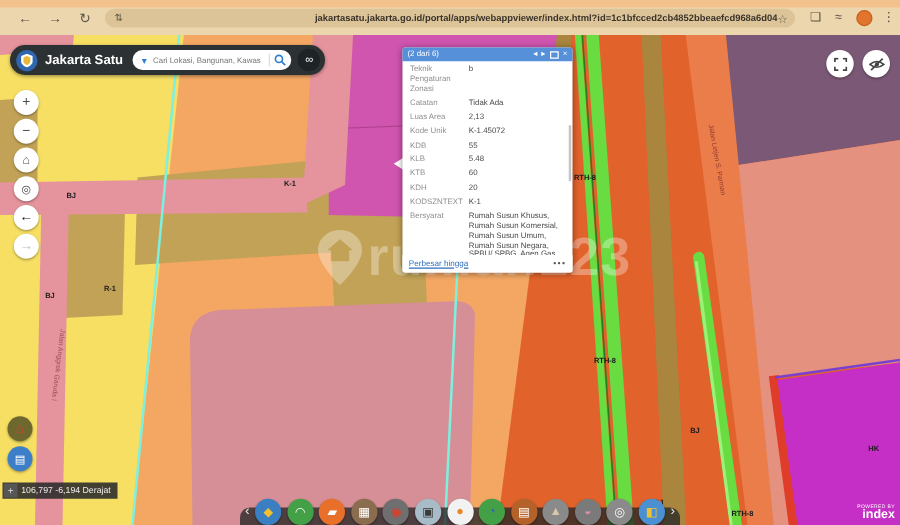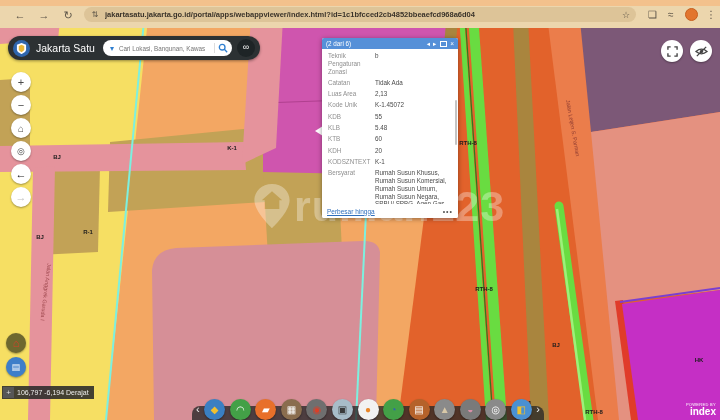--- a/index.html
+++ b/index.html
@@ -6,35 +6,35 @@
   #stage{position:relative;width:720px;height:420px;overflow:hidden;
          font-family:"Liberation Sans",sans-serif;background:#f3a763;}
   .abs{position:absolute;}
   
   #chrome{left:0;top:0;width:720px;height:28px;background:#ecd6ad;z-index:50;}
   #tabstrip{left:0;top:0;width:720px;height:6px;background:#f3c18c;}
   .navic{top:9px;width:12px;height:12px;color:#5a5246;font-size:11px;line-height:12px;text-align:center;}
   #urlpill{left:84px;top:7px;width:552px;height:15px;background:#ddc498;border-radius:8px;
            display:flex;align-items:center;padding:0 6px;box-sizing:border-box;}
   #siteinfo{width:10px;height:10px;border-radius:50%;color:#5a5246;font-size:8px;line-height:10px;text-align:center;flex:0 0 auto;}
-  #urltext{flex:1;font-size:7.5px;color:#3a332a;margin-left:5px;white-space:nowrap;overflow:hidden;font-weight:bold;}
+  #urltext{flex:1;font-size:7.5px;color:#3a332a;margin-left:5px;white-space:nowrap;overflow:hidden;font-weight:bold;text-align:right;}
   #star{color:#5a5246;font-size:9px;flex:0 0 auto;}
   .chromeright{top:8px;color:#5a5246;font-size:10px;line-height:13px;}
   #avatar{left:685px;top:8px;width:13px;height:13px;border-radius:50%;background:#e2752e;border:1px solid #c75f1f;box-sizing:border-box;}
   
   #mapsvg{left:0;top:0;z-index:1;}
   .zlabel{position:absolute;font-size:6px;color:#1c1c1c;font-weight:bold;transform:translate(-50%,-50%);z-index:4;white-space:nowrap;}
   .slabel{position:absolute;font-size:5.5px;white-space:nowrap;z-index:4;transform-origin:center;}
   #watermark{left:254px;top:184px;z-index:5;display:flex;align-items:center;color:rgba(255,255,255,0.33);}
   #watermark .wtext{font-size:43px;font-weight:bold;letter-spacing:1px;line-height:1;}
   
   #appbar{left:8px;top:36px;width:252px;height:24px;background:#2c3133;border-radius:13px;z-index:10;
           display:flex;align-items:center;padding:0 5px;box-sizing:border-box;box-shadow:0 1px 3px rgba(0,0,0,.4);}
   #logo{width:17px;height:17px;border-radius:50%;background:#2f66ad;flex:0 0 auto;display:flex;align-items:center;justify-content:center;}
-  #apptitle{color:#fff;font-size:10.5px;font-weight:normal;margin-left:6px;white-space:nowrap;}
+  #apptitle{color:#fff;font-size:10.5px;font-weight:bold;margin-left:6px;white-space:nowrap;}
   #searchbox{flex:1;height:16px;background:#fff;border-radius:9px;margin-left:8px;display:flex;align-items:center;padding:0 4px;box-sizing:border-box;}
   #caret{color:#2f7fd0;font-size:8px;margin:0 3px;}
   #searchinput{flex:1;border:0;outline:0;font-size:6.3px;color:#444;background:transparent;min-width:0;font-family:"Liberation Sans",sans-serif;}
   #searchdiv{width:1px;height:10px;background:#ddd;margin:0 3px;}
   #linkbtn{width:18px;height:18px;border-radius:50%;background:#1e2426;margin-left:5px;flex:0 0 auto;
            color:#fff;font-size:9px;text-align:center;line-height:17px;}
   
   .mbtn{width:20px;height:20px;border-radius:50%;background:#fff;box-shadow:0 1px 2px rgba(0,0,0,.35);
         display:flex;align-items:center;justify-content:center;z-index:10;font-size:11px;color:#4a4a4a;}
   

